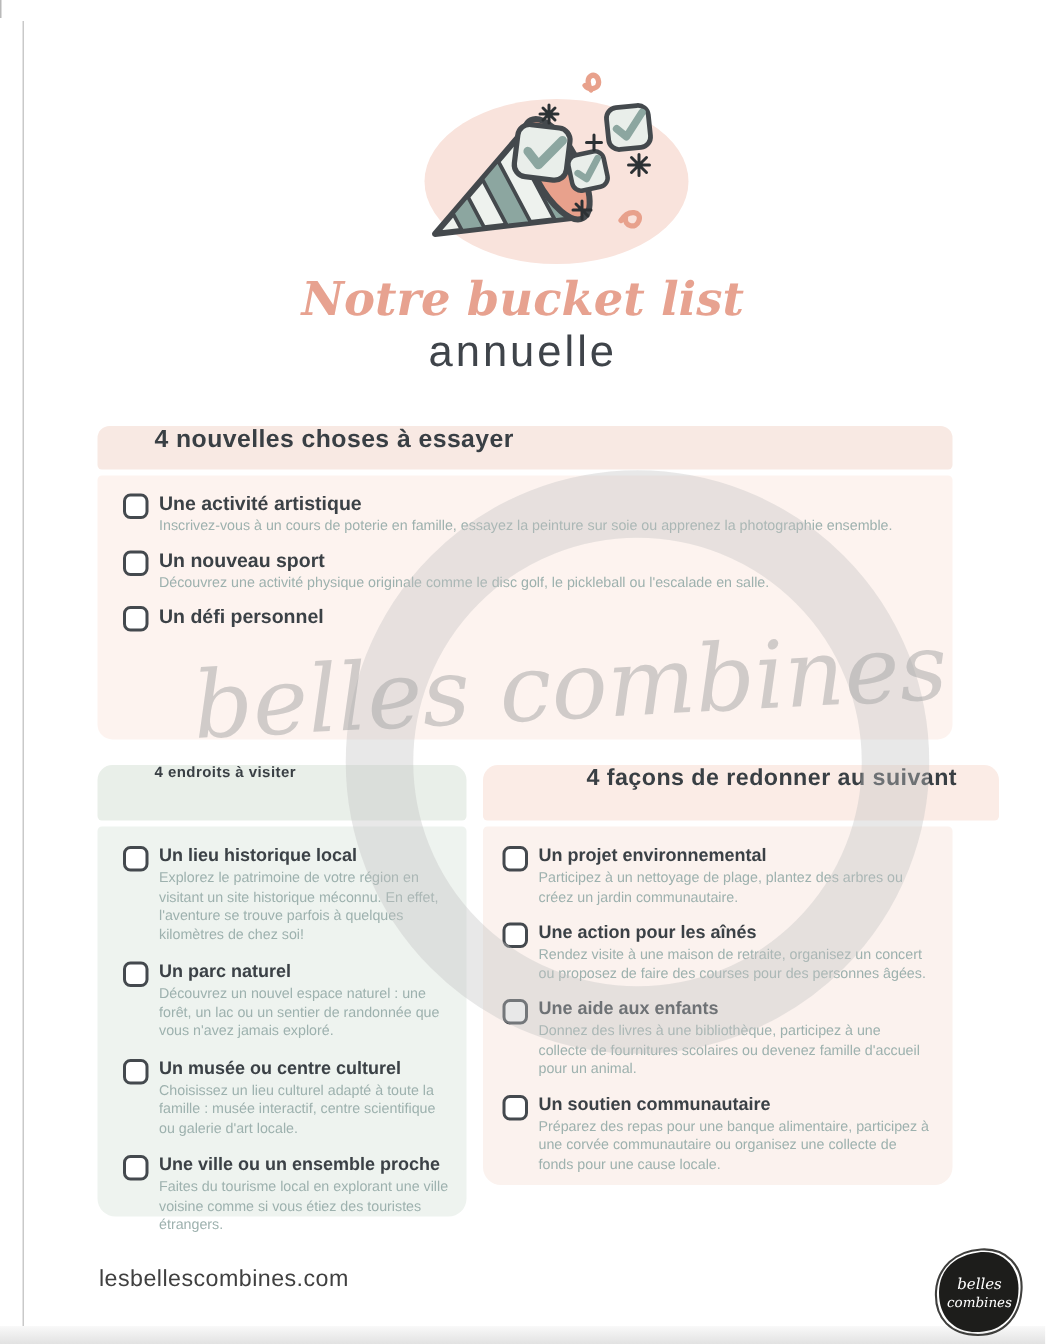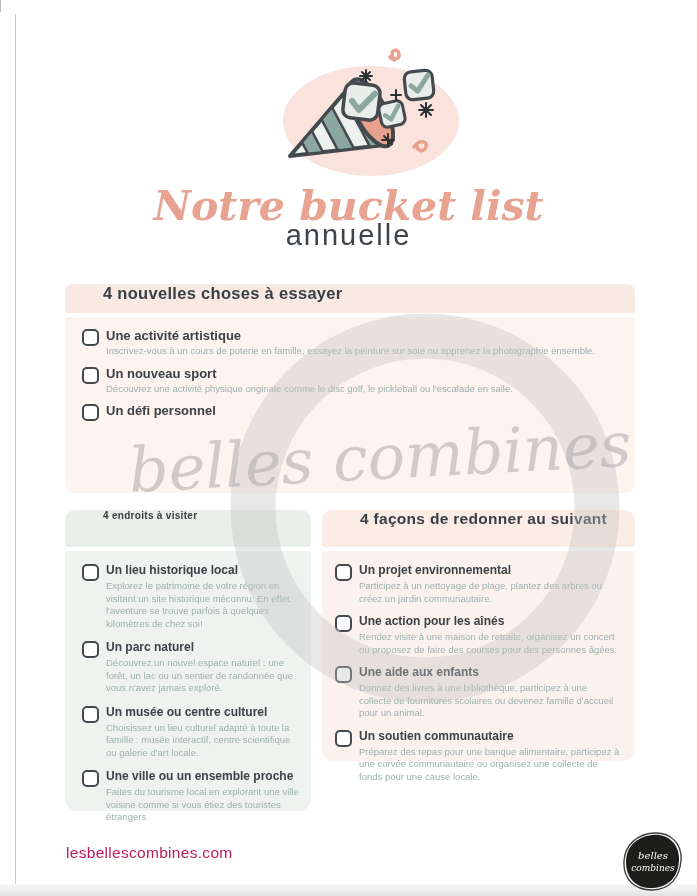--- a/index.html
+++ b/index.html
@@ -9,21 +9,21 @@
   }
   
   .edge-left{position:absolute;left:15px;top:14px;width:1px;height:872px;background:#c9c9c9;}
   .edge-corner{position:absolute;left:0;top:0;width:1px;height:12px;background:#b9b9b9;}
   .bottom-strip{position:absolute;left:0;top:884px;width:697px;height:12px;
     background:linear-gradient(to bottom,#f9f9f9,#e2e2e2);}
   
   .title-script{
     position:absolute;left:0;top:182px;width:697px;text-align:center;
     font-family:"DejaVu Serif",serif;font-style:italic;font-weight:bold;
-    font-size:41px;color:#e7a290;letter-spacing:0px;
+    font-size:31px;color:#e7a290;letter-spacing:0px;
   }
   .title-sub{
     position:absolute;left:0;top:219px;width:697px;text-align:center;
     font-size:29px;color:#3f444a;letter-spacing:2px;
   }
   
   .sec-header{
     position:absolute;display:flex;
     color:#393f44;font-weight:bold;
   }
@@ -31,41 +31,41 @@
   .sec-body{position:absolute;box-sizing:border-box;}
   .h-try{left:65px;top:284px;width:570px;height:29px;background:#f8e9e3;
     border-radius:8px 8px 3px 3px;font-size:16.5px;}
   .b-try{left:65px;top:317px;width:570px;height:176px;background:#fdf3ef;
     border-radius:3px 3px 10px 10px;padding:11px 14px 0 17px;}
   .h-visit{left:65px;top:510px;width:246px;height:37px;background:#e9efe9;
     border-radius:10px 10px 3px 3px;font-size:10px;}
   .b-visit{left:65px;top:551px;width:246px;height:260px;background:#eef3ef;
     border-radius:3px 3px 12px 12px;padding:12px 10px 16px 17px;}
   .h-give{left:322px;top:510px;width:313px;height:37px;background:#fbece6;
-    border-radius:10px 10px 3px 3px;font-size:15.5px;}
-  .b-give{left:322px;top:551px;width:313px;height:210px;background:#fbf2ee;
+    border-radius:10px 10px 3px 3px;font-size:15.5px;padding-left:31px;}
+  .b-give{left:322px;top:551px;width:313px;height:239px;background:#fbf2ee;
     border-radius:3px 3px 12px 12px;padding:12px 14px 0 13px;}
   
   .item{display:flex;gap:7px;margin-bottom:8px;}
   .b-visit .item{margin-bottom:10px;}
   .b-give .item{margin-bottom:9px;}
   .cb{
     flex:none;width:17px;height:17px;margin-top:1px;background:#ffffff;
     border:2px solid #44494e;border-radius:5px;box-sizing:border-box;cursor:pointer;
   }
   .lbl{font-size:13px;font-weight:bold;color:#3b4146;line-height:15px;white-space:nowrap;}
   .b-visit .lbl,.b-give .lbl{font-size:12px;}
   .desc{font-size:9.5px;color:#9db1ae;line-height:12.5px;margin-top:2px;letter-spacing:0;}
   .b-try .desc{max-width:528px;}
   .b-visit .desc{max-width:202px;}
   .b-give .desc{max-width:278px;}
   
   .watermark{position:absolute;left:0;top:0;pointer-events:none;z-index:30;}
   
-  .footer-url{position:absolute;left:66px;top:844px;font-size:15.5px;color:#be185d;
+  .footer-url{position:absolute;left:66px;top:844px;font-size:15.5px;color:#404040;
     letter-spacing:.3px;z-index:10;}
   .logo{position:absolute;left:621px;top:832px;z-index:10;}
   .illus{position:absolute;left:276px;top:48px;}
 </style>
 </head>
 <body>
 
 <div class="page">
 
   <div class="edge-corner"></div>

